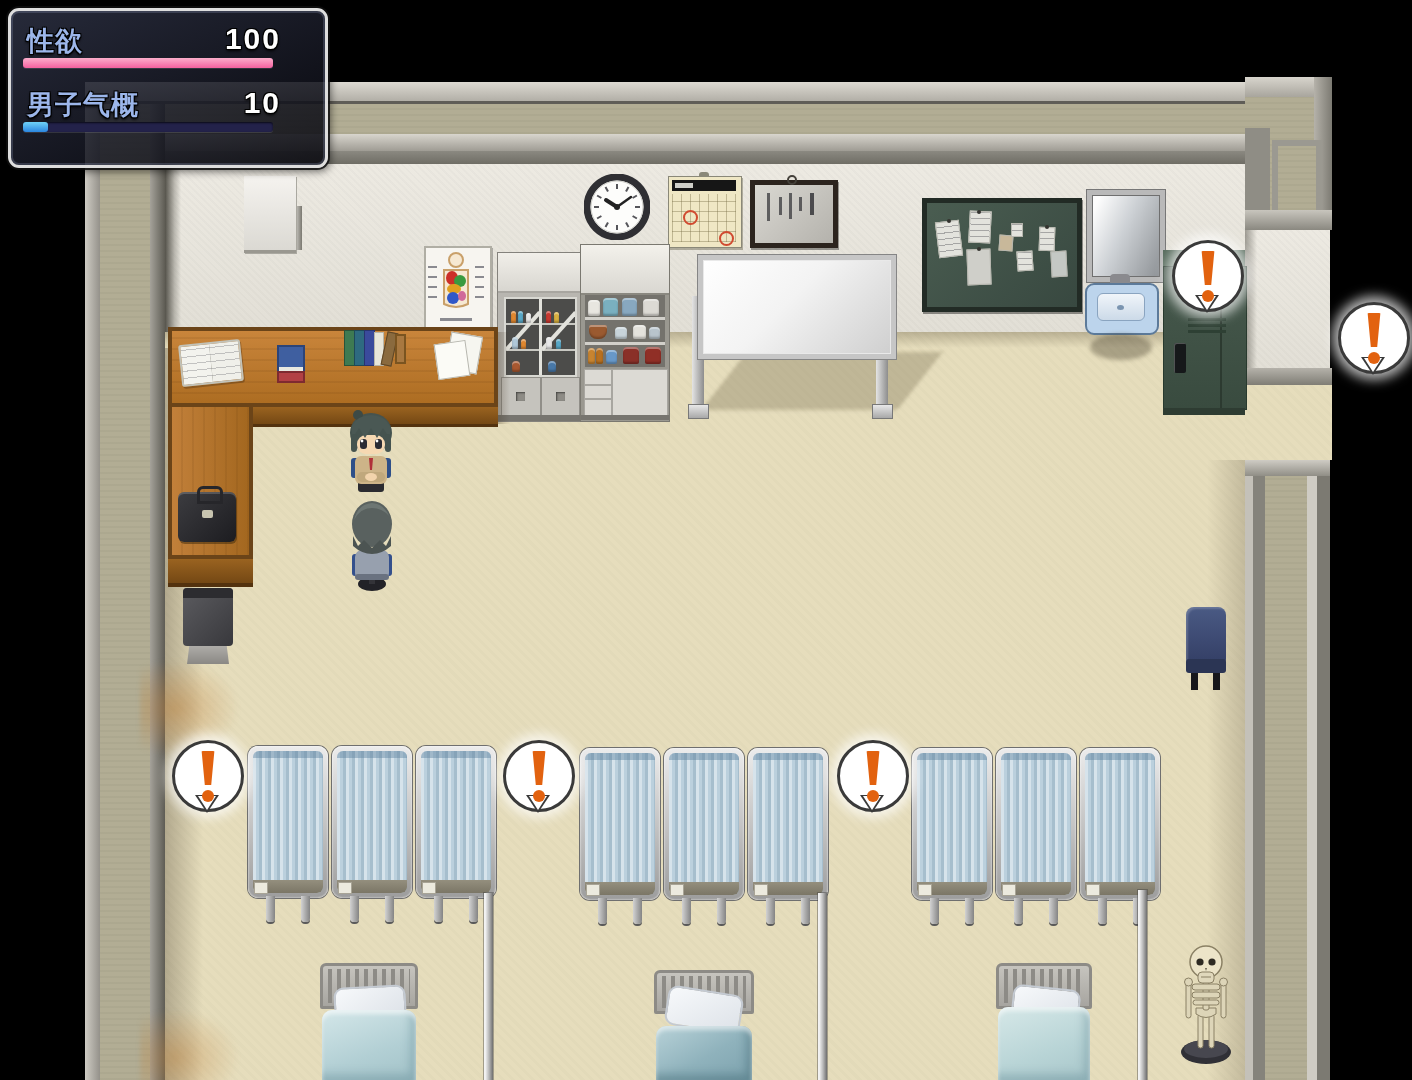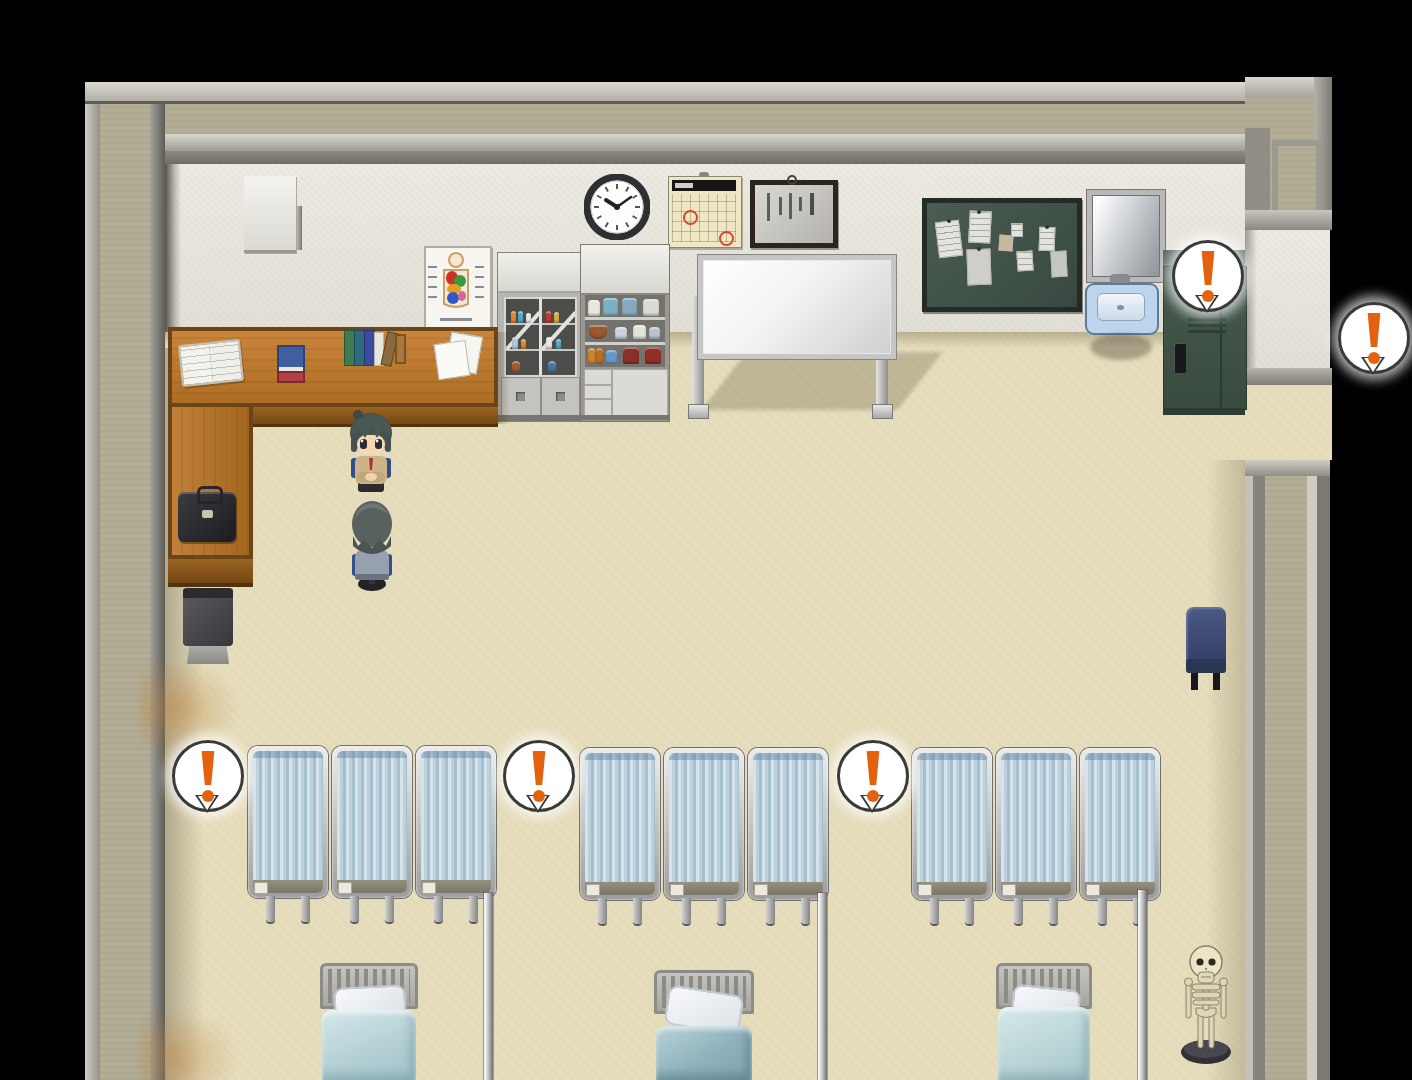--- a/index.html
+++ b/index.html
@@ -483,14 +483,26 @@
   </div>
   <div class="bubble" style="left:503px;top:740px;">
     <div class="ex-bar" style="background: rgb(226, 98, 15);"></div>
     <div class="ex-dot" style="background: rgb(226, 98, 15);"></div>
   </div>
   <div class="bubble" style="left:837px;top:740px;">
     <div class="ex-bar" style="background: rgb(226, 98, 15);"></div>
     <div class="ex-dot" style="background: rgb(226, 98, 15);"></div>
   </div>
 
+  <div class="statwin">
+    <div class="stat-label" style="top:12px;">性欲</div>
+    <div class="stat-value" style="top:11px;">100</div>
+    <div class="gauge" style="top: 47px; background: rgb(35, 34, 74);">
+      <div class="gauge-fill" style="width: 100%; background: linear-gradient(rgb(251, 174, 203), rgb(244, 97, 159));"></div>
+    </div>
+    <div class="stat-label" style="top:76px;">男子气概</div>
+    <div class="stat-value" style="top:75px;">10</div>
+    <div class="gauge" style="top: 111px; background: rgb(35, 34, 74);">
+      <div class="gauge-fill" style="width: 10%; background: linear-gradient(rgb(111, 210, 248), rgb(43, 134, 224));"></div>
+    </div>
+  </div>
 
 </div>
 
 </body></html>

